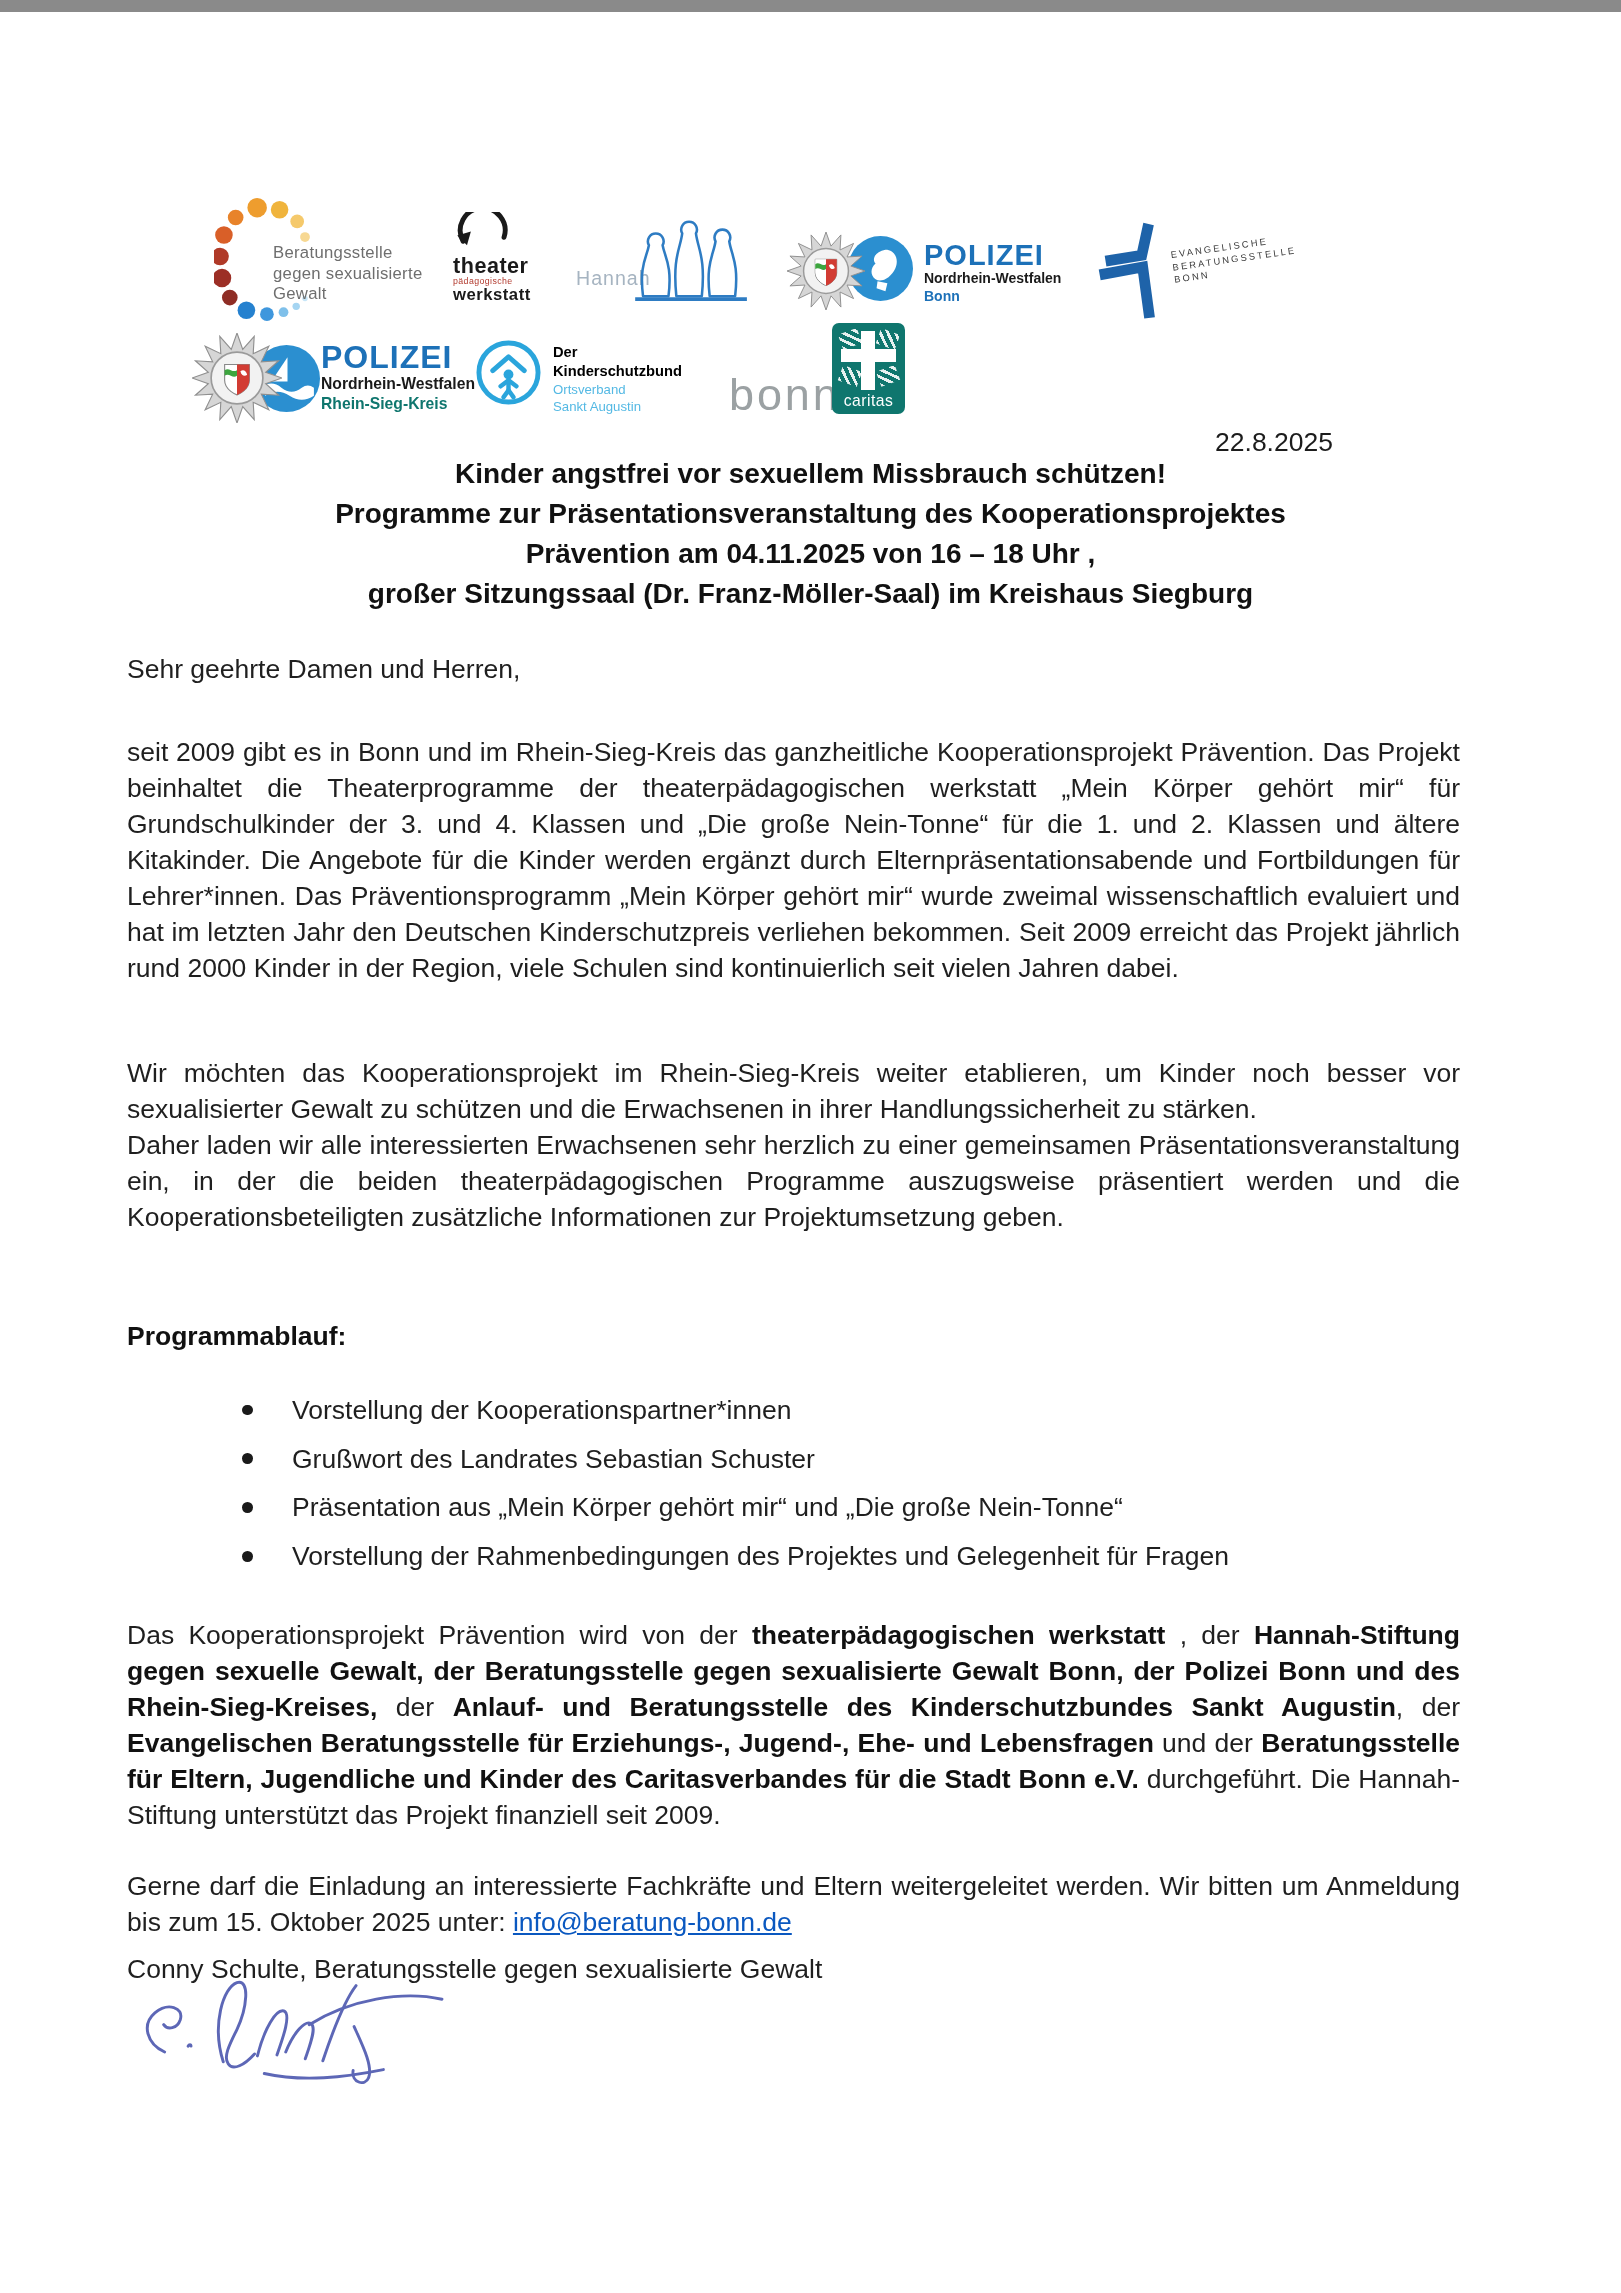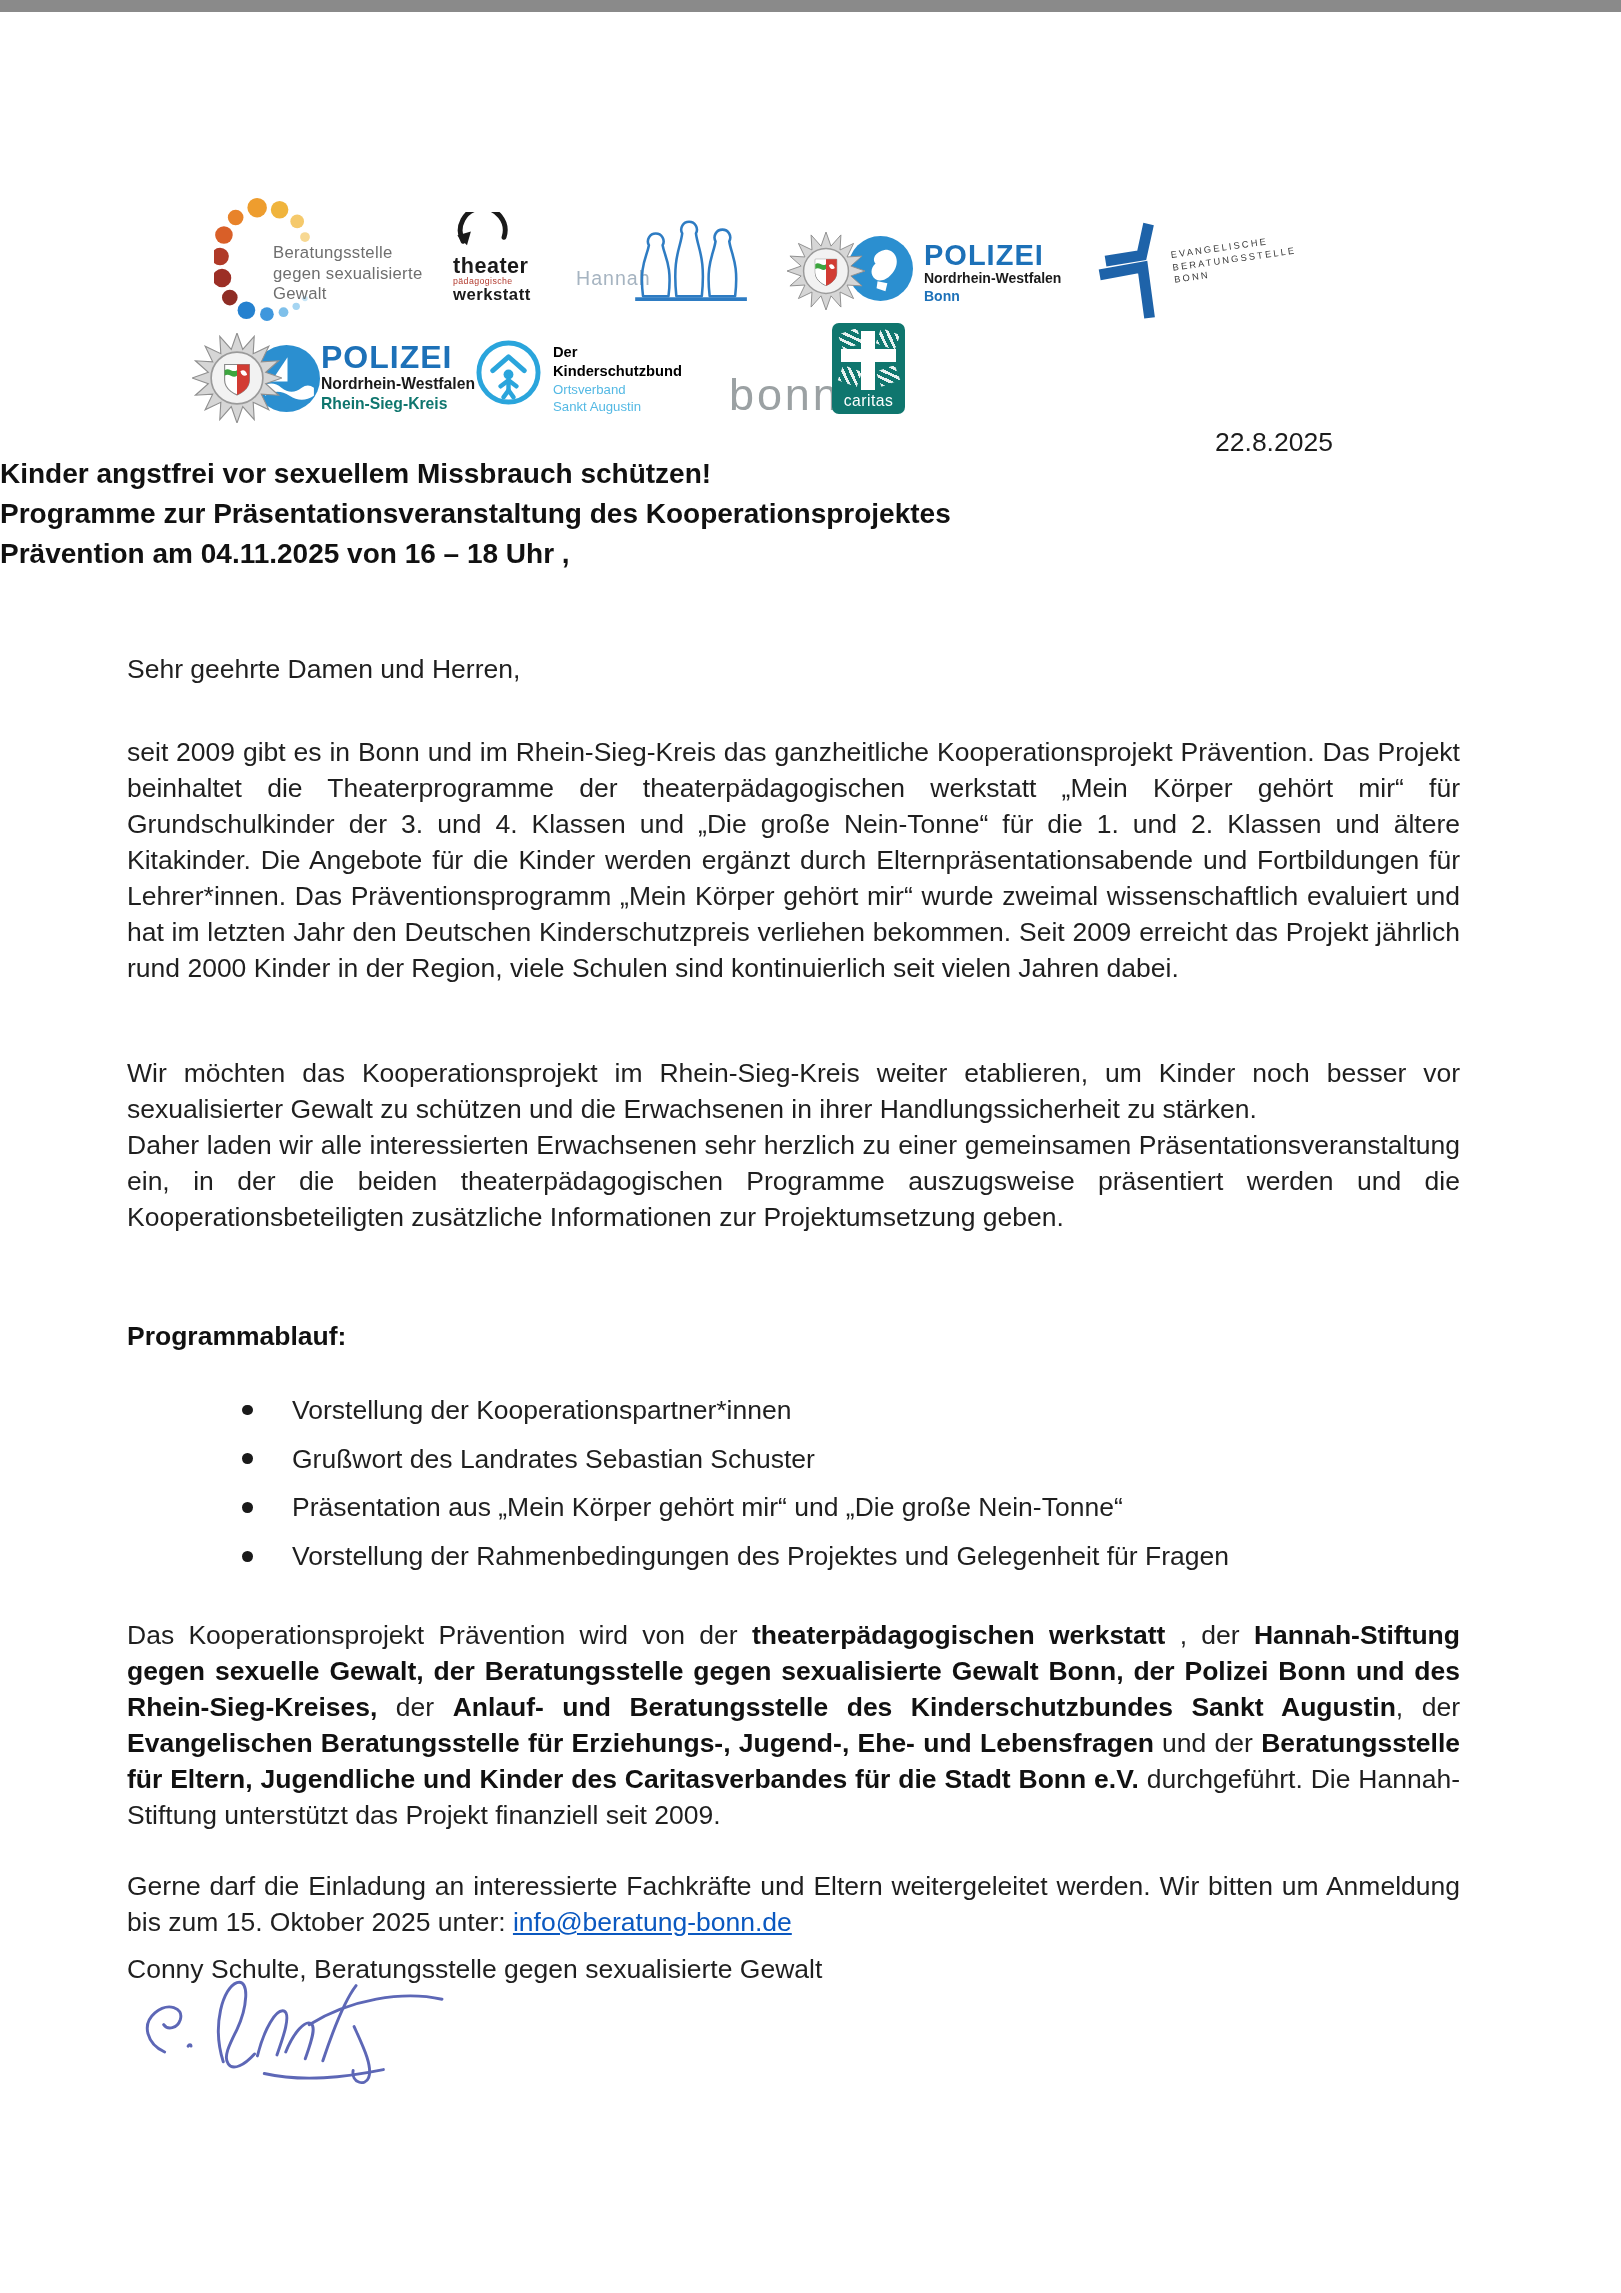--- a/index.html
+++ b/index.html
@@ -43,21 +43,21 @@
 
   
   .caritas-box{position:relative;width:73px;height:91px;background:#0f766e;border-radius:6.9px;overflow:hidden;}
   .caritas-box .cv{position:absolute;left:29px;top:7.8px;width:13.7px;height:59px;background:#fff;}
   .caritas-box .ch{position:absolute;left:8.8px;top:25.5px;width:55px;height:13.7px;background:#fff;}
   .caritas-box .fl{position:absolute;width:19.6px;height:15.7px;background:repeating-linear-gradient(45deg,#fff 0 2.9px,rgba(255,255,255,0) 2.9px 6.9px);opacity:.9;}
   .caritas-label{position:absolute;left:0;right:0;bottom:3.9px;text-align:center;color:#fff;font-size:15.7px;letter-spacing:0.5px;}
 
   
   .date{position:absolute;left:1127px;top:415px;width:294px;text-align:center;font-size:26.5px;color:#1c1c1c;}
-  .title{position:absolute;left:0;top:442px;width:1621px;
+  .title{position:absolute;left:0;top:442px;width:1621px;text-align:center;
          font-size:28px;font-weight:700;color:#111;line-height:40px;}
   .bodyblock{position:absolute;left:127px;width:1333px;font-size:26.5px;line-height:36px;color:#1f1f1f;}
   .just{text-align:justify;}
   .prog-head{font-weight:700;color:#111;}
   ul.prog{list-style:none;margin:0;padding:0;}
   ul.prog li{position:relative;padding-left:165px;margin-bottom:12.7px;}
   ul.prog li .dot{position:absolute;left:115px;top:12.7px;width:10.8px;height:10.8px;border-radius:50%;background:#1a1a1a;}
   .email-link{color:#0a58c0;text-decoration:underline;cursor:pointer;}
   b{font-weight:700;color:#111;}
 </style>
@@ -203,20 +203,21 @@
       <div class="caritas-label">caritas</div>
     </div>
   </div>
 
   <div class="date">22.8.2025</div>
 
   <div class="title">
     <div>Kinder angstfrei vor sexuellem Missbrauch schützen!</div>
     <div>Programme zur Präsentationsveranstaltung des Kooperationsprojektes</div>
     <div>Prävention am 04.11.2025 von 16 – 18 Uhr ,</div>
+    <div>großer Sitzungssaal  (Dr. Franz-Möller-Saal) im Kreishaus Siegburg</div>
   </div>
 
   <div class="bodyblock" style="top:639px;">Sehr geehrte Damen und Herren,</div>
 
   <div class="bodyblock just" style="top:722px;">seit 2009 gibt es in Bonn und im Rhein-Sieg-Kreis das ganzheitliche Kooperationsprojekt Prävention. Das Projekt beinhaltet die Theaterprogramme der theaterpädagogischen werkstatt „Mein Körper gehört mir“ für Grundschulkinder der 3. und 4. Klassen und „Die große Nein-Tonne“ für die 1. und 2. Klassen und ältere Kitakinder. Die Angebote für die Kinder werden ergänzt durch Elternpräsentationsabende und Fortbildungen für Lehrer*innen. Das Präventionsprogramm „Mein Körper gehört mir“ wurde zweimal wissenschaftlich evaluiert und hat im letzten Jahr den Deutschen Kinderschutzpreis verliehen bekommen. Seit 2009 erreicht das Projekt jährlich rund 2000 Kinder in der Region, viele Schulen sind kontinuierlich seit vielen Jahren dabei.</div>
 
   <div class="bodyblock just" style="top:1043px;"><span>Wir möchten das Kooperationsprojekt im Rhein-Sieg-Kreis weiter etablieren, um Kinder noch besser vor sexualisierter Gewalt zu schützen und die Erwachsenen in ihrer Handlungssicherheit zu stärken.</span><br><span>Daher laden wir alle interessierten Erwachsenen sehr herzlich zu einer gemeinsamen Präsentationsveranstaltung ein, in der die beiden theaterpädagogischen Programme auszugsweise präsentiert werden und die Kooperationsbeteiligten zusätzliche Informationen zur Projektumsetzung geben.</span></div>
 
   <div class="bodyblock prog-head" style="top:1306px;">Programmablauf:</div>
 

